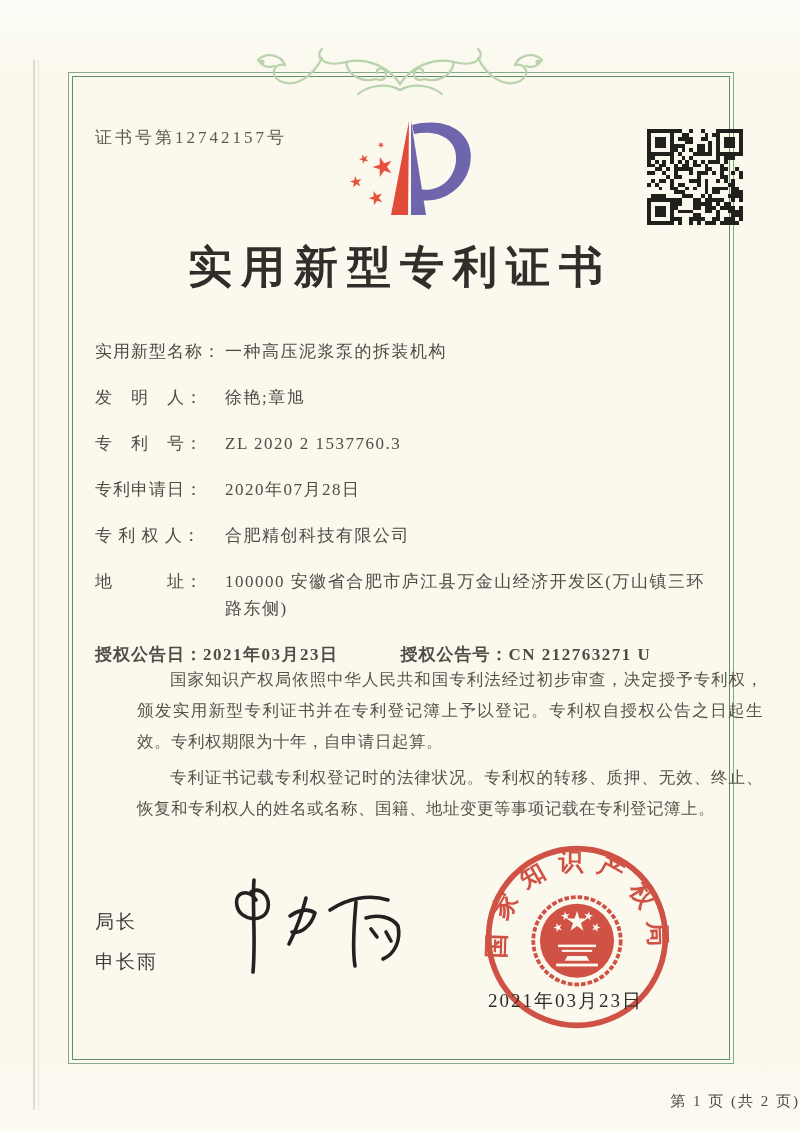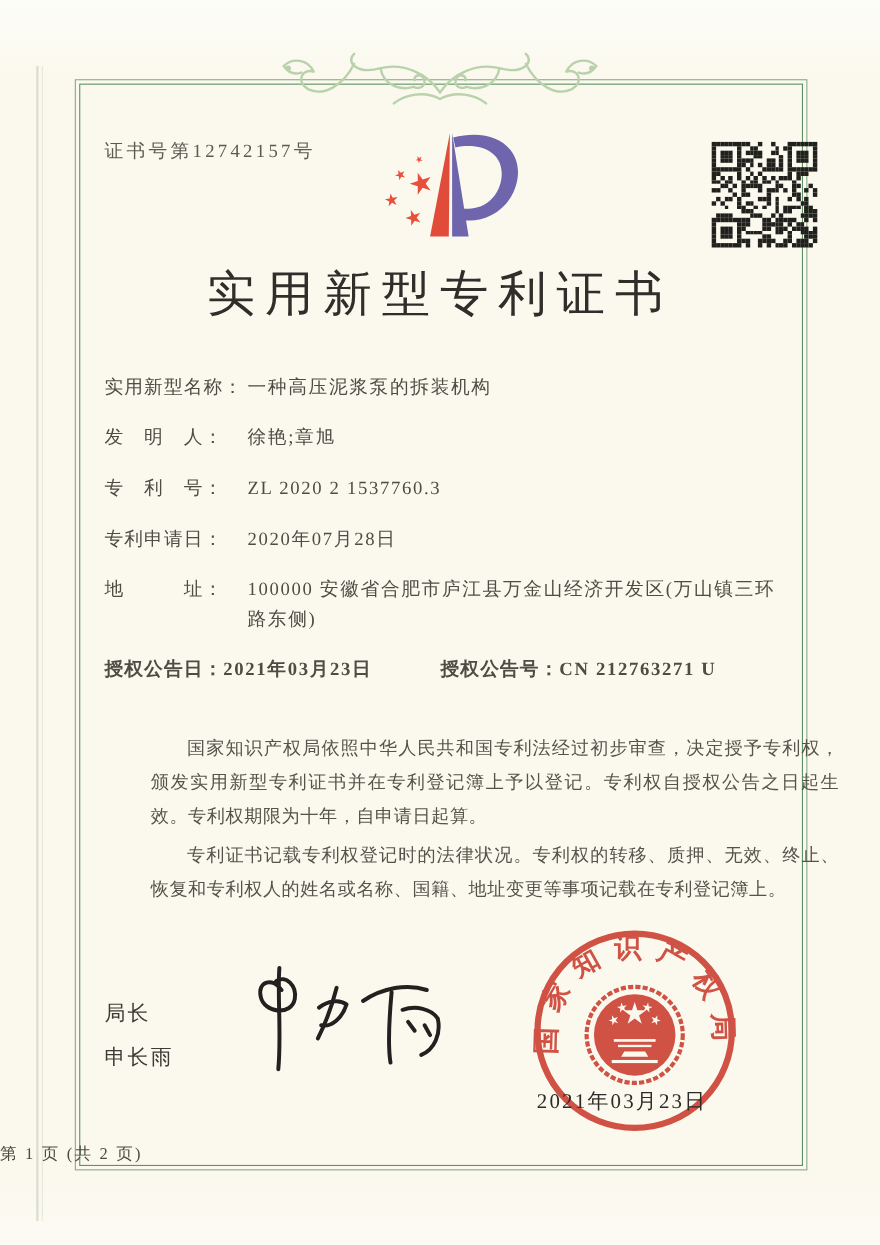--- a/index.html
+++ b/index.html
@@ -24,41 +24,41 @@
 
   .cert-no{position:absolute;left:95px;top:126px;font-size:17px;letter-spacing:3px;color:#5b5a50;}
 
   .logo{position:absolute;left:330px;top:108px;width:160px;height:122px;}
   .qr{position:absolute;left:647px;top:129px;width:96px;height:96px;
       display:grid;grid-template-columns:repeat(25,1fr);grid-template-rows:repeat(25,1fr);}
   .qr i{display:block;}
   .qr i.f{background:#20201d;}
 
   .title{position:absolute;left:0;top:238px;width:100%;text-align:center;
-    font-size:44px;font-weight:normal;letter-spacing:9px;color:#2f2e2a;}
+    font-size:44px;font-weight:bold;letter-spacing:9px;color:#2f2e2a;}
 
   .fields{position:absolute;left:95px;top:338px;width:625px;font-size:17px;}
   .field-row{display:flex;margin-bottom:19px;line-height:27px;}
   .field-label{flex:0 0 130px;letter-spacing:1px;white-space:pre;color:#4e4d44;}
   .field-value{flex:1;letter-spacing:1.5px;color:#4e4d44;max-width:505px;}
   .grant-row{display:flex;line-height:27px;margin-top:3px;font-weight:bold;}
   .grant-col{display:flex;}
   .grant-col.second{margin-left:62px;}
 
   .paragraphs{position:absolute;left:93px;top:664px;width:626px;
     font-size:16.5px;line-height:31px;color:#55544a;letter-spacing:0.5px;margin-left:44px;}
   .paragraphs p{margin:0 0 5px 0;text-indent:2em;text-align:justify;}
 
   .signatory{position:absolute;left:95px;top:902px;font-size:19px;color:#3c3b35;line-height:40px;letter-spacing:2px;}
   .signature{position:absolute;left:218px;top:872px;width:200px;height:118px;}
 
   .seal{position:absolute;left:482px;top:842px;width:190px;height:190px;opacity:.92;}
   .seal-date{position:absolute;left:488px;top:988px;font-size:19px;color:#2c2b27;letter-spacing:2px;}
 
-  .page-footer{position:absolute;left:0;top:1040px;width:100%;text-align:left;
+  .page-footer{position:absolute;left:0;top:1092px;width:100%;text-align:right;
     font-size:15px;color:#4c4b42;letter-spacing:2px;}
   .back-note{position:absolute;left:0;top:1078px;width:100%;text-align:center;
     font-size:15px;color:#55544a;letter-spacing:3px;}
 </style>
 </head>
 <body>
 
 <div class="page">
 
   <div class="scan-edge"></div>
@@ -756,20 +756,24 @@
     </div>
     <div class="field-row">
       <span class="field-label">专　利　号：</span>
       <span class="field-value">ZL 2020 2 1537760.3</span>
     </div>
     <div class="field-row">
       <span class="field-label">专利申请日：</span>
       <span class="field-value">2020年07月28日</span>
     </div>
     <div class="field-row">
+      <span class="field-label">专 利 权 人：</span>
+      <span class="field-value">合肥精创科技有限公司</span>
+    </div>
+    <div class="field-row">
       <span class="field-label">地　　　址：</span>
       <span class="field-value">100000 安徽省合肥市庐江县万金山经济开发区(万山镇三环路东侧)</span>
     </div>
     <div class="grant-row">
       <span class="grant-col">
         <span class="field-label" style="flex-basis:auto">授权公告日：</span>
         <span class="field-value">2021年03月23日</span>
       </span>
       <span class="grant-col second">
         <span class="field-label" style="flex-basis:auto">授权公告号：</span>

